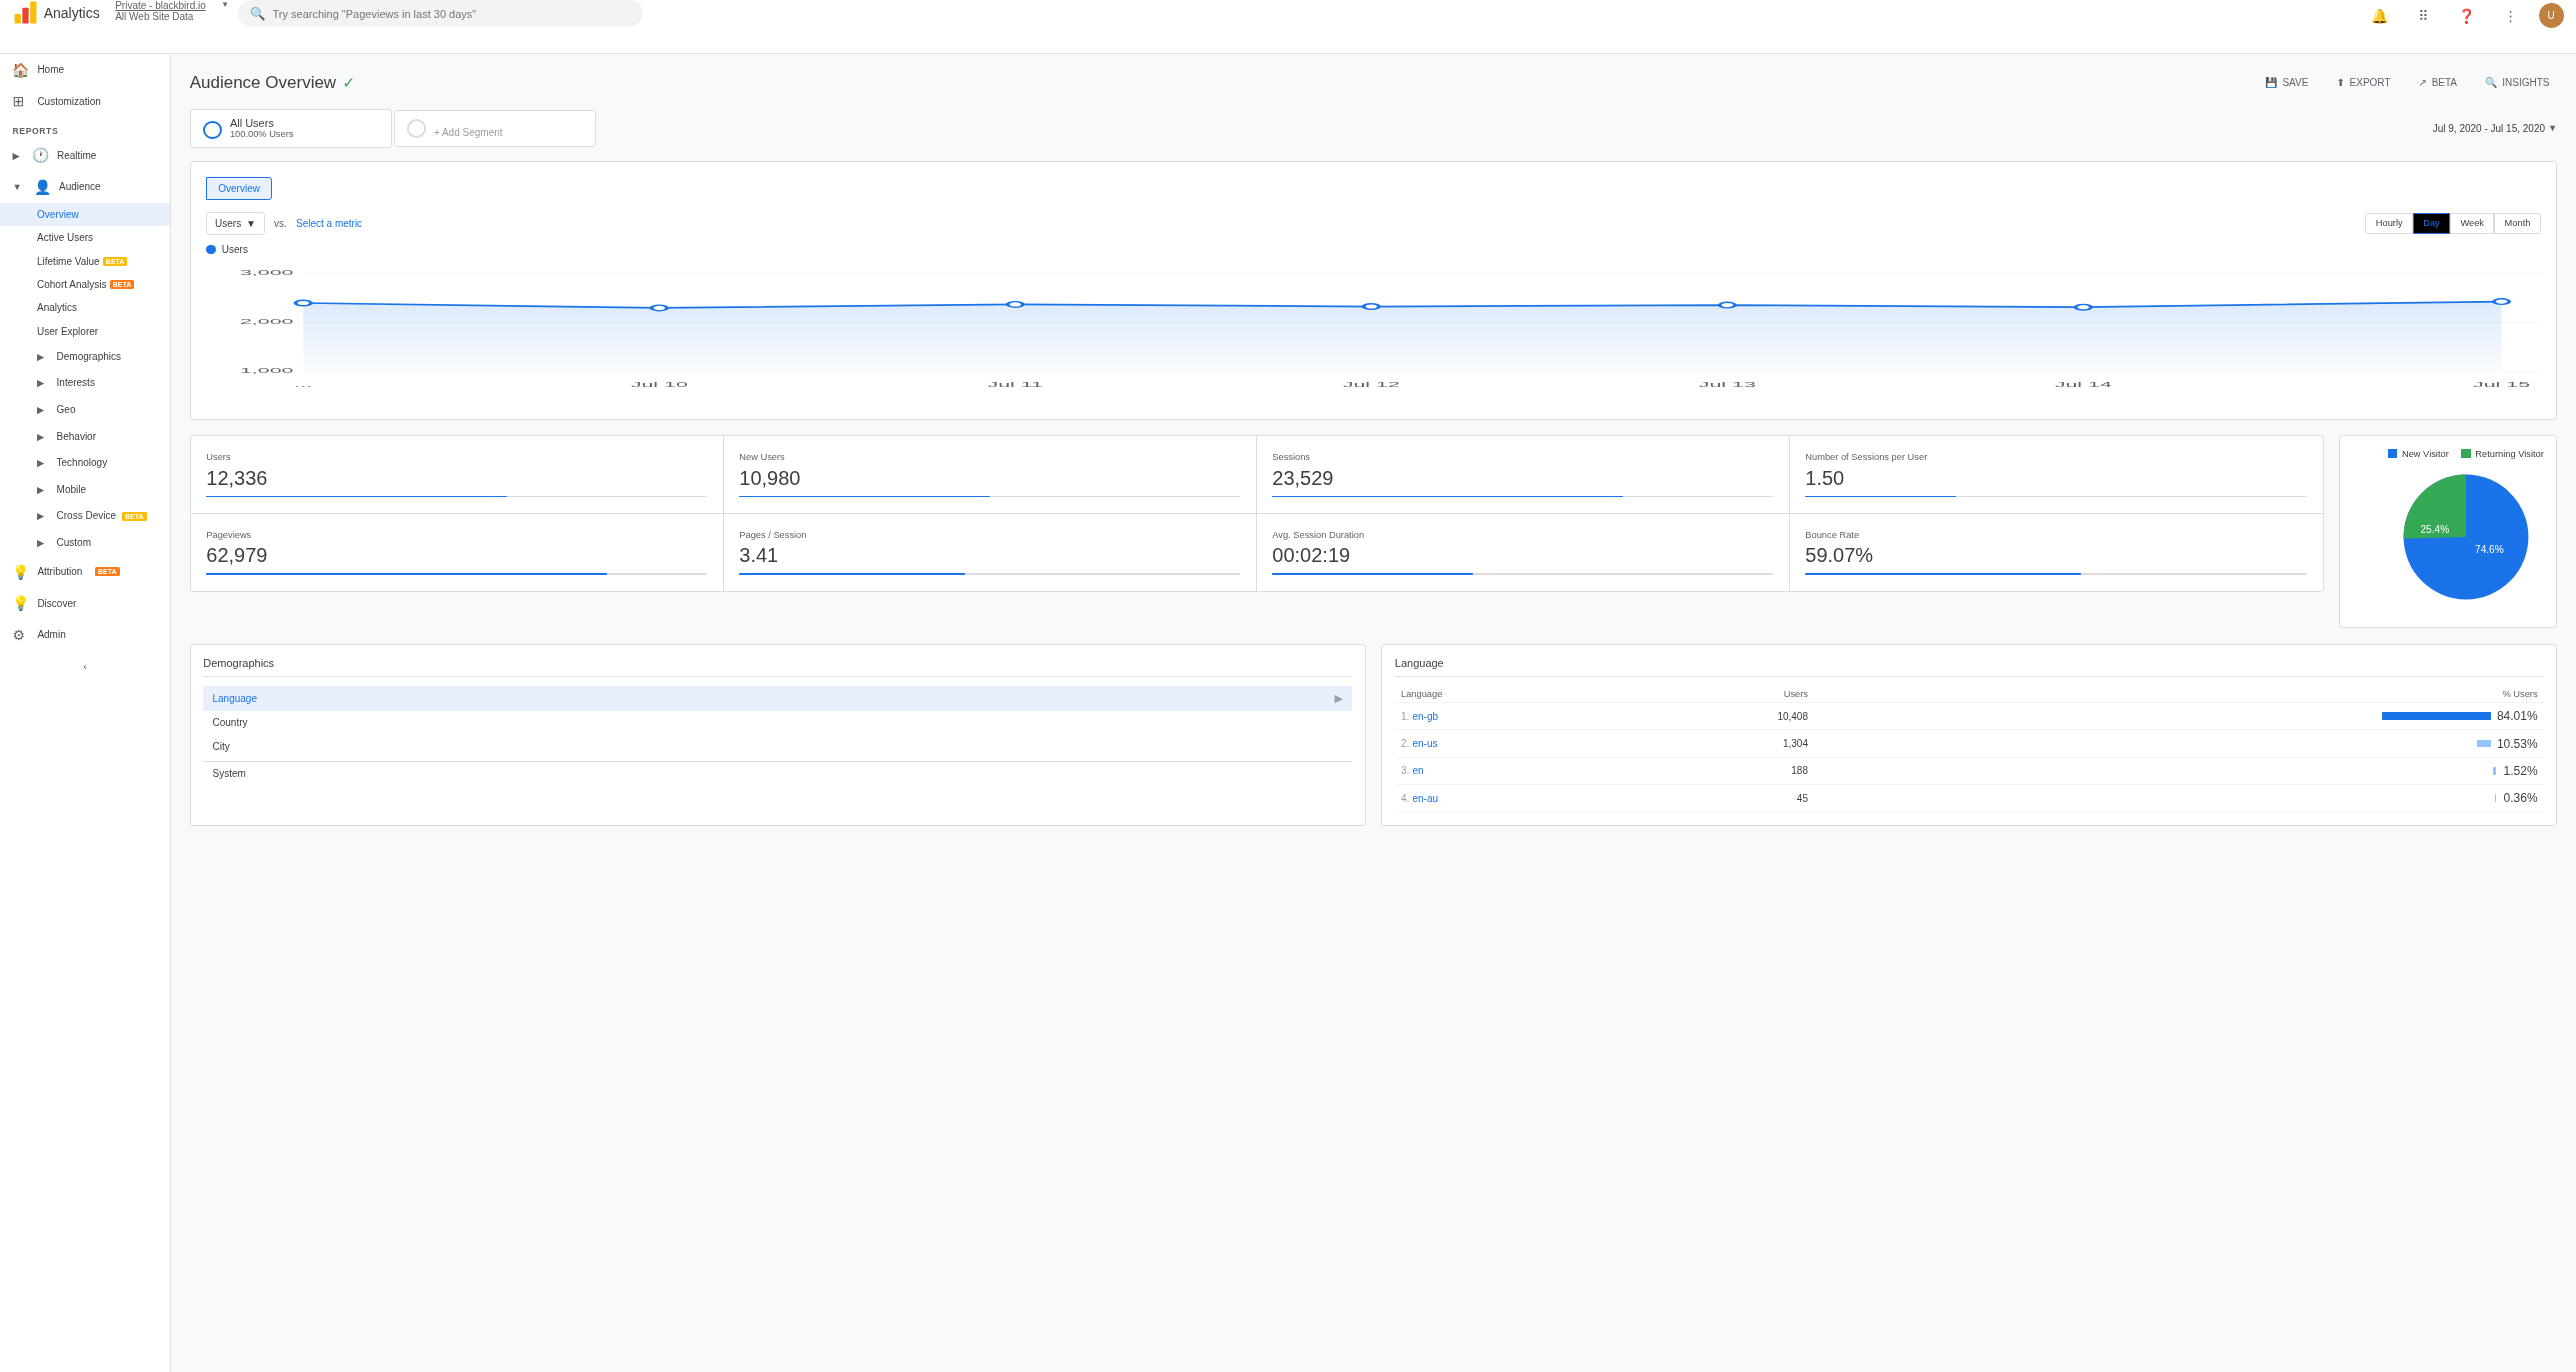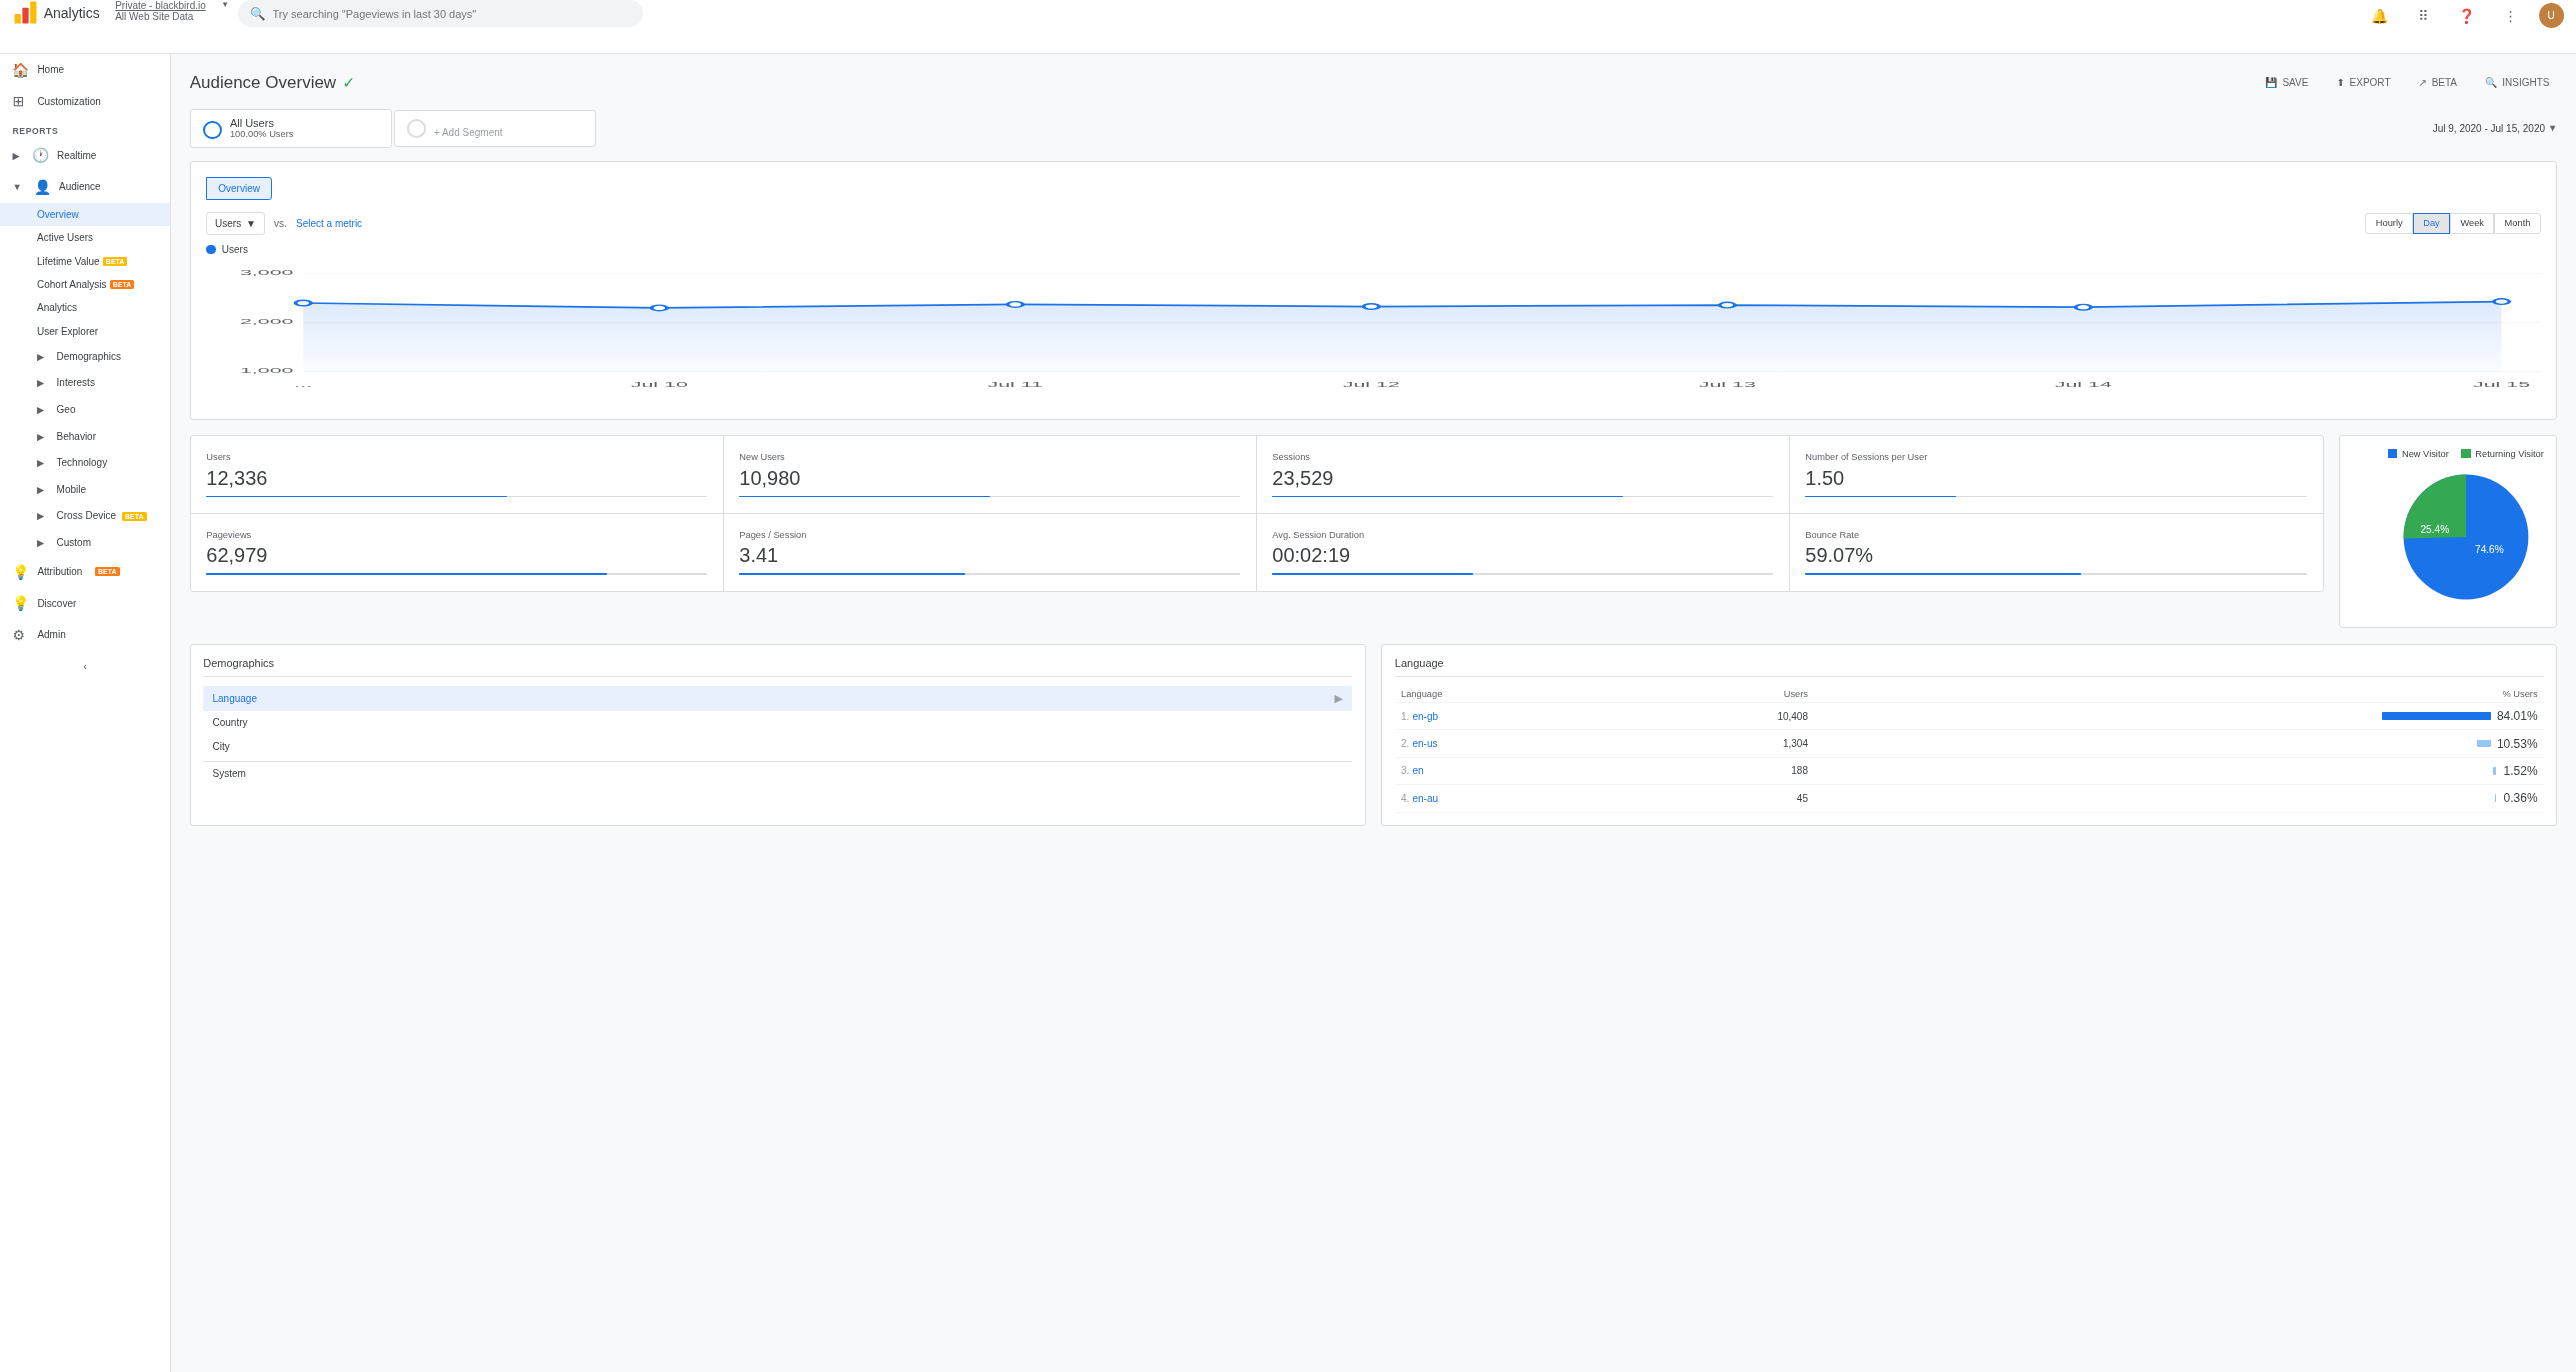--- a/index.html
+++ b/index.html
@@ -61,21 +61,21 @@
     .chart-tab:last-child { border-radius: 0 3.1px 3.1px 0; }
     .chart-tab.active { background: #e8f0fe; color: #1a73e8; border-color: #1a73e8; }
     .chart-controls { display: flex; align-items: center; margin-bottom: 9.3px; gap: 9.3px; }
     .metric-select { display: flex; align-items: center; gap: 4.7px; border: 0.8px solid #dadce0; border-radius: 3.1px; padding: 4.7px 7.8px; cursor: pointer; font-size: 10px; background: #fff; }
     .vs-text { font-size: 10px; color: #5f6368; }
     .select-metric-link { color: #1a73e8; font-size: 10px; cursor: pointer; text-decoration: none; }
     .time-buttons { margin-left: auto; display: flex; }
     .time-btn { padding: 4.7px 9.3px; font-size: 9.3px; cursor: pointer; border: 0.8px solid #dadce0; background: #fff; color: #3c4043; }
     .time-btn:first-child { border-radius: 3.1px 0 0 3.1px; }
     .time-btn:last-child { border-radius: 0 3.1px 3.1px 0; }
-    .time-btn.active { background: #e5e5e5; color: #1a73e8; border-color: #1a73e8; }
+    .time-btn.active { background: #000000; color: #1a73e8; border-color: #1a73e8; }
     .chart-legend { display: flex; align-items: center; gap: 6.2px; margin-bottom: 6.2px; }
     .legend-dot { width: 9.3px; height: 9.3px; border-radius: 50%; }
     .legend-label { font-size: 10px; }
 
     
     .chart-svg-wrapper { position: relative; }
     .chart-svg { width: 100%; height: 140px; }
 
     
     .metrics-grid { display: grid; grid-template-columns: repeat(4, 1fr); gap: 0; margin-bottom: 15.6px; border: 0.8px solid #dadce0; border-radius: 3.1px; overflow: hidden; background: #fff; }

